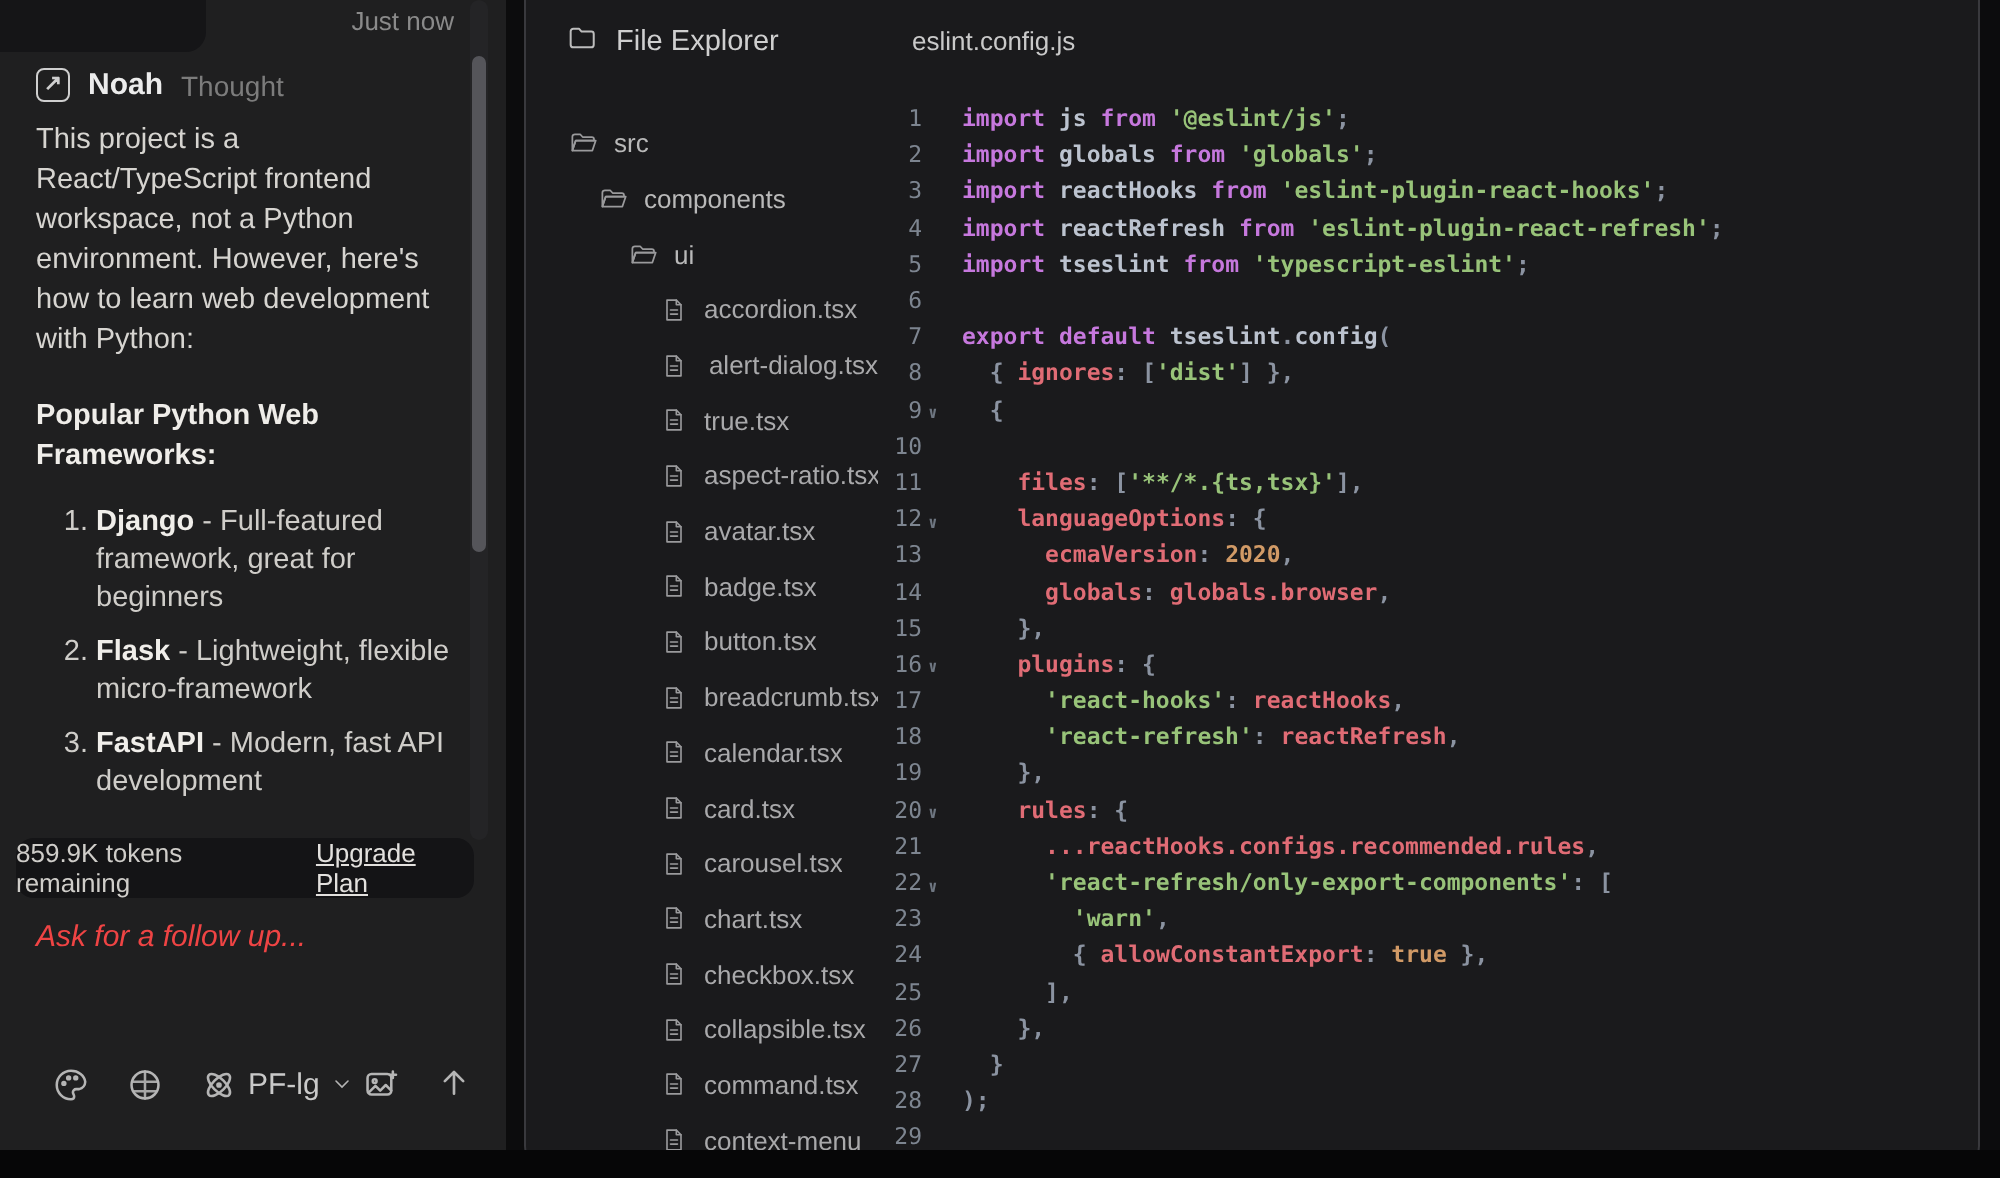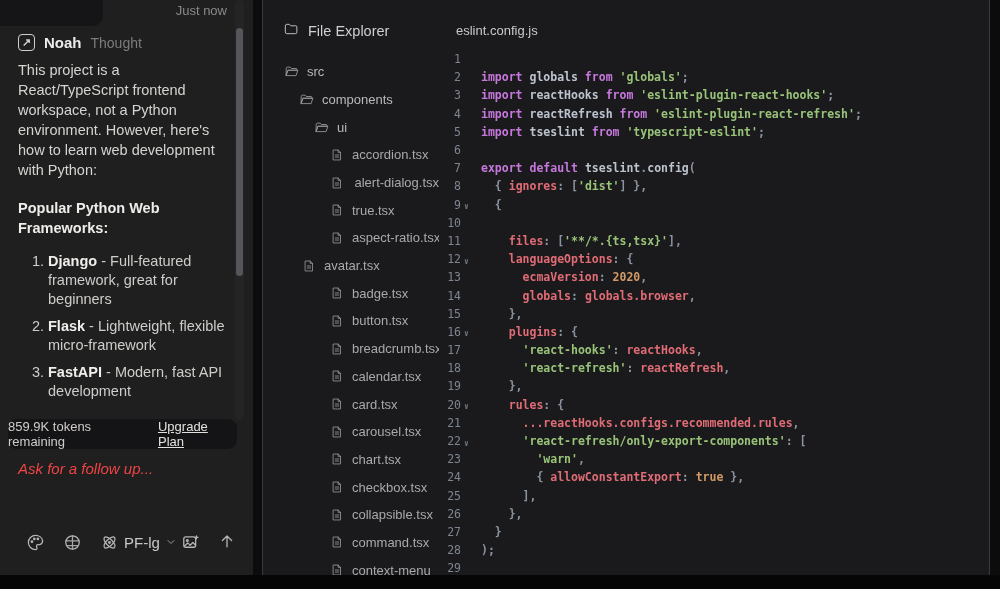--- a/index.html
+++ b/index.html
@@ -33,21 +33,21 @@
   .tool-btn { position:absolute; width:24px; height:24px; display:flex; align-items:center; justify-content:center;
     color:#b5b5b5; }
   .tool-btn svg { stroke:#b5b5b5; fill:none; stroke-width:1.6; stroke-linecap:round; stroke-linejoin:round; }
   #model-selector { position:absolute; left:100px; top:5px; height:26px; display:flex; align-items:center; gap:5px;
     color:#c9c9c9; font-size:15px; }
   #model-selector svg { stroke:#b5b5b5; fill:none; stroke-width:1.6; stroke-linecap:round; }
 
   
   #workbench { position:absolute; left:262px; top:-12px; width:728px; height:597px;
     background:#1a1a1c; border:1px solid #39393d; border-radius:12px; overflow:hidden; }
-  #wb-header { position:absolute; left:0; top:30px; width:100%; height:26px;padding-left:44px; }
+  #wb-header { position:absolute; left:0; top:20px; width:100%; height:26px;padding-left:44px; }
   #explorer-title { position:absolute; left:20px; top:2px; display:flex; gap:9px; align-items:center;
     color:#cfcfcf; font-size:14.5px; }
   #editor-tab { position:absolute; left:193px; top:4px; color:#c9c9c9; font-size:13px; }
   .mini-icon svg { stroke:#bdbdbd; fill:none; stroke-width:1.5; stroke-linecap:round; stroke-linejoin:round; }
 
   #file-tree { position:absolute; left:0; top:68px; width:176px; height:529px; overflow:hidden; }
   .tree-row { position:relative; height:28px; display:flex; align-items:center; gap:8px; color:#b9b9b9; font-size:13px; }
   .tree-row.file-row { height:27.7px; color:#a9a9ab; }
   .tree-row .label { white-space:nowrap; overflow:hidden; max-width:92px; }
   .tree-row svg { flex:none; stroke:#9a9a9c; fill:none; stroke-width:1.4; stroke-linecap:round; stroke-linejoin:round; }
@@ -199,21 +199,21 @@
         </svg>
         <span class="label">true.tsx</span>
       </div>
       <div class="tree-row file-row" style="padding-left: 67px;">
         <svg width="14" height="14" viewBox="0 0 24 24">
           <path d="M6 3.5h8l4 4v13H6z"></path>
           <path d="M14 3.5v4h4M9 12h6M9 15.5h6"></path>
         </svg>
         <span class="label">aspect-ratio.tsx</span>
       </div>
-      <div class="tree-row file-row" style="padding-left: 39px;">
+      <div class="tree-row file-row" style="padding-left: 67px;">
         <svg width="14" height="14" viewBox="0 0 24 24">
           <path d="M6 3.5h8l4 4v13H6z"></path>
           <path d="M14 3.5v4h4M9 12h6M9 15.5h6"></path>
         </svg>
         <span class="label">avatar.tsx</span>
       </div>
       <div class="tree-row file-row" style="padding-left: 67px;">
         <svg width="14" height="14" viewBox="0 0 24 24">
           <path d="M6 3.5h8l4 4v13H6z"></path>
           <path d="M14 3.5v4h4M9 12h6M9 15.5h6"></path>
@@ -286,21 +286,21 @@
       <div class="tree-row file-row" style="padding-left: 67px;">
         <svg width="14" height="14" viewBox="0 0 24 24">
           <path d="M6 3.5h8l4 4v13H6z"></path>
           <path d="M14 3.5v4h4M9 12h6M9 15.5h6"></path>
         </svg>
         <span class="label">context-menu</span>
       </div>
     </div>
 
   <div id="editor">
-      <div class="code-line"><span class="ln">1</span><span class="fold"></span></div>
+      <div class="code-line"><span class="ln">1</span><span class="fold"></span><span class="code"><span class="tk-kw">import</span><span class="tk-id"> js </span><span class="tk-kw">from</span><span class="tk-str"> '@eslint/js'</span><span class="tk-pun">;</span></span></div>
       <div class="code-line"><span class="ln">2</span><span class="fold"></span><span class="code"><span class="tk-kw">import</span><span class="tk-id"> globals </span><span class="tk-kw">from</span><span class="tk-str"> 'globals'</span><span class="tk-pun">;</span></span></div>
       <div class="code-line"><span class="ln">3</span><span class="fold"></span><span class="code"><span class="tk-kw">import</span><span class="tk-id"> reactHooks </span><span class="tk-kw">from</span><span class="tk-str"> 'eslint-plugin-react-hooks'</span><span class="tk-pun">;</span></span></div>
       <div class="code-line"><span class="ln">4</span><span class="fold"></span><span class="code"><span class="tk-kw">import</span><span class="tk-id"> reactRefresh </span><span class="tk-kw">from</span><span class="tk-str"> 'eslint-plugin-react-refresh'</span><span class="tk-pun">;</span></span></div>
       <div class="code-line"><span class="ln">5</span><span class="fold"></span><span class="code"><span class="tk-kw">import</span><span class="tk-id"> tseslint </span><span class="tk-kw">from</span><span class="tk-str"> 'typescript-eslint'</span><span class="tk-pun">;</span></span></div>
       <div class="code-line"><span class="ln">6</span><span class="fold"></span><span class="code"></span></div>
       <div class="code-line"><span class="ln">7</span><span class="fold"></span><span class="code"><span class="tk-kw">export</span><span class="tk-pun"> </span><span class="tk-kw">default</span><span class="tk-id"> tseslint</span><span class="tk-pun">.</span><span class="tk-id">config</span><span class="tk-pun">(</span></span></div>
       <div class="code-line"><span class="ln">8</span><span class="fold"></span><span class="code"><span class="tk-pun">  { </span><span class="tk-prop">ignores</span><span class="tk-pun">: [</span><span class="tk-str">'dist'</span><span class="tk-pun">] },</span></span></div>
       <div class="code-line"><span class="ln">9</span><span class="fold">∨</span><span class="code"><span class="tk-pun">  {</span></span></div>
       <div class="code-line"><span class="ln">10</span><span class="fold"></span></div>
       <div class="code-line"><span class="ln">11</span><span class="fold"></span><span class="code"><span class="tk-pun">    </span><span class="tk-prop">files</span><span class="tk-pun">: [</span><span class="tk-str">'**/*.{ts,tsx}'</span><span class="tk-pun">],</span></span></div>

